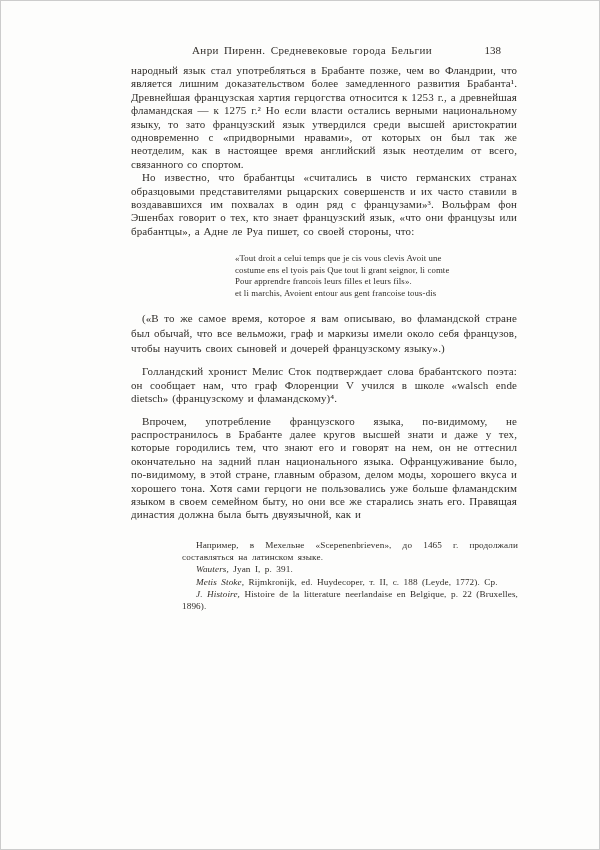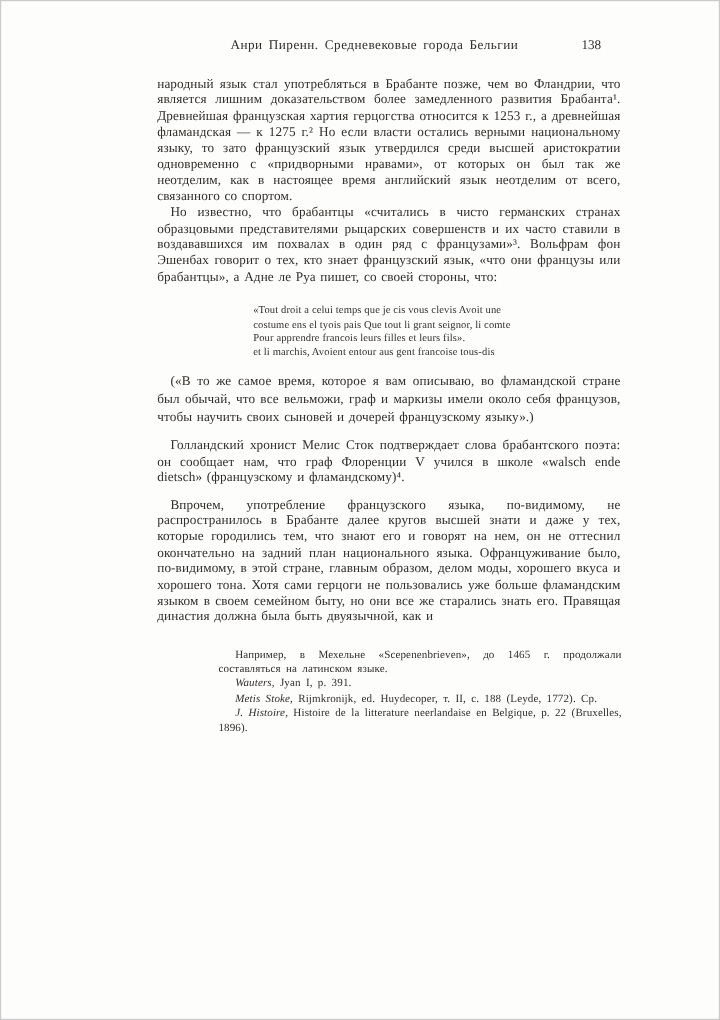--- a/index.html
+++ b/index.html
@@ -9,21 +9,21 @@
     height: 850px;
     box-sizing: border-box;
     background: #fdfdfc;
     border: 1px solid #cccccc;
     font-family: "Liberation Serif", "DejaVu Serif", serif;
     color: #312e2a;
     overflow: hidden;
   }
   .header {
     position: absolute;
-    top: 31px;
+    top: 43px;
     left: 118px;
     width: 386px;
     font-size: 11px;
     line-height: 13px;
   }
   .running-title {
     display: block;
     text-align: center;
     letter-spacing: 0.4px;
     word-spacing: 2px;
@@ -45,21 +45,21 @@
     line-height: 13.4px;
     text-align: justify;
     text-indent: 11px;
     word-spacing: 1px;
     letter-spacing: 0.1px;
   }
   .para.no-indent { text-indent: 0; }
   .para.paren { line-height: 15px; margin-top: 12px; }
   .para.mt { margin-top: 9px; }
   .verse {
-    margin: 15px 0 0 80px;
+    margin: 15px 0 0 104px;
     font-size: 8.8px;
     line-height: 11.5px;
     letter-spacing: 0.1px;
   }
   .verse-line { white-space: nowrap; }
   .footnotes {
     margin: 17px 0 0 13px;
     width: 374px;
   }
   .fn {

